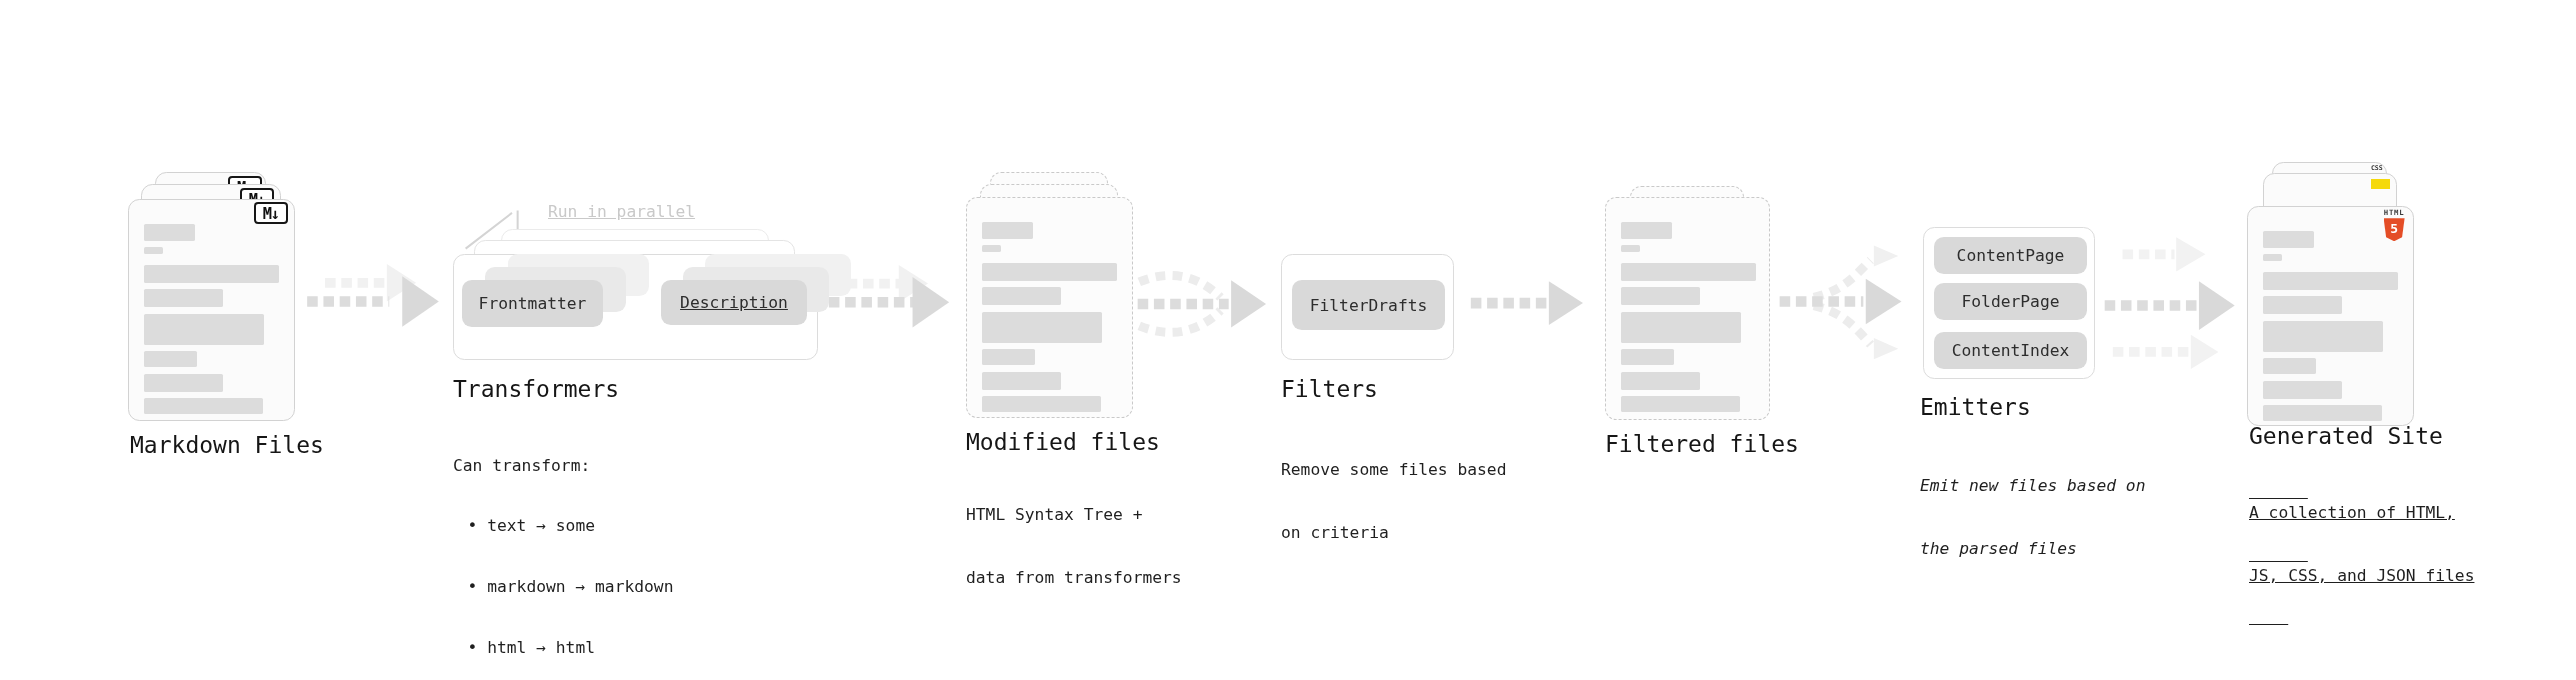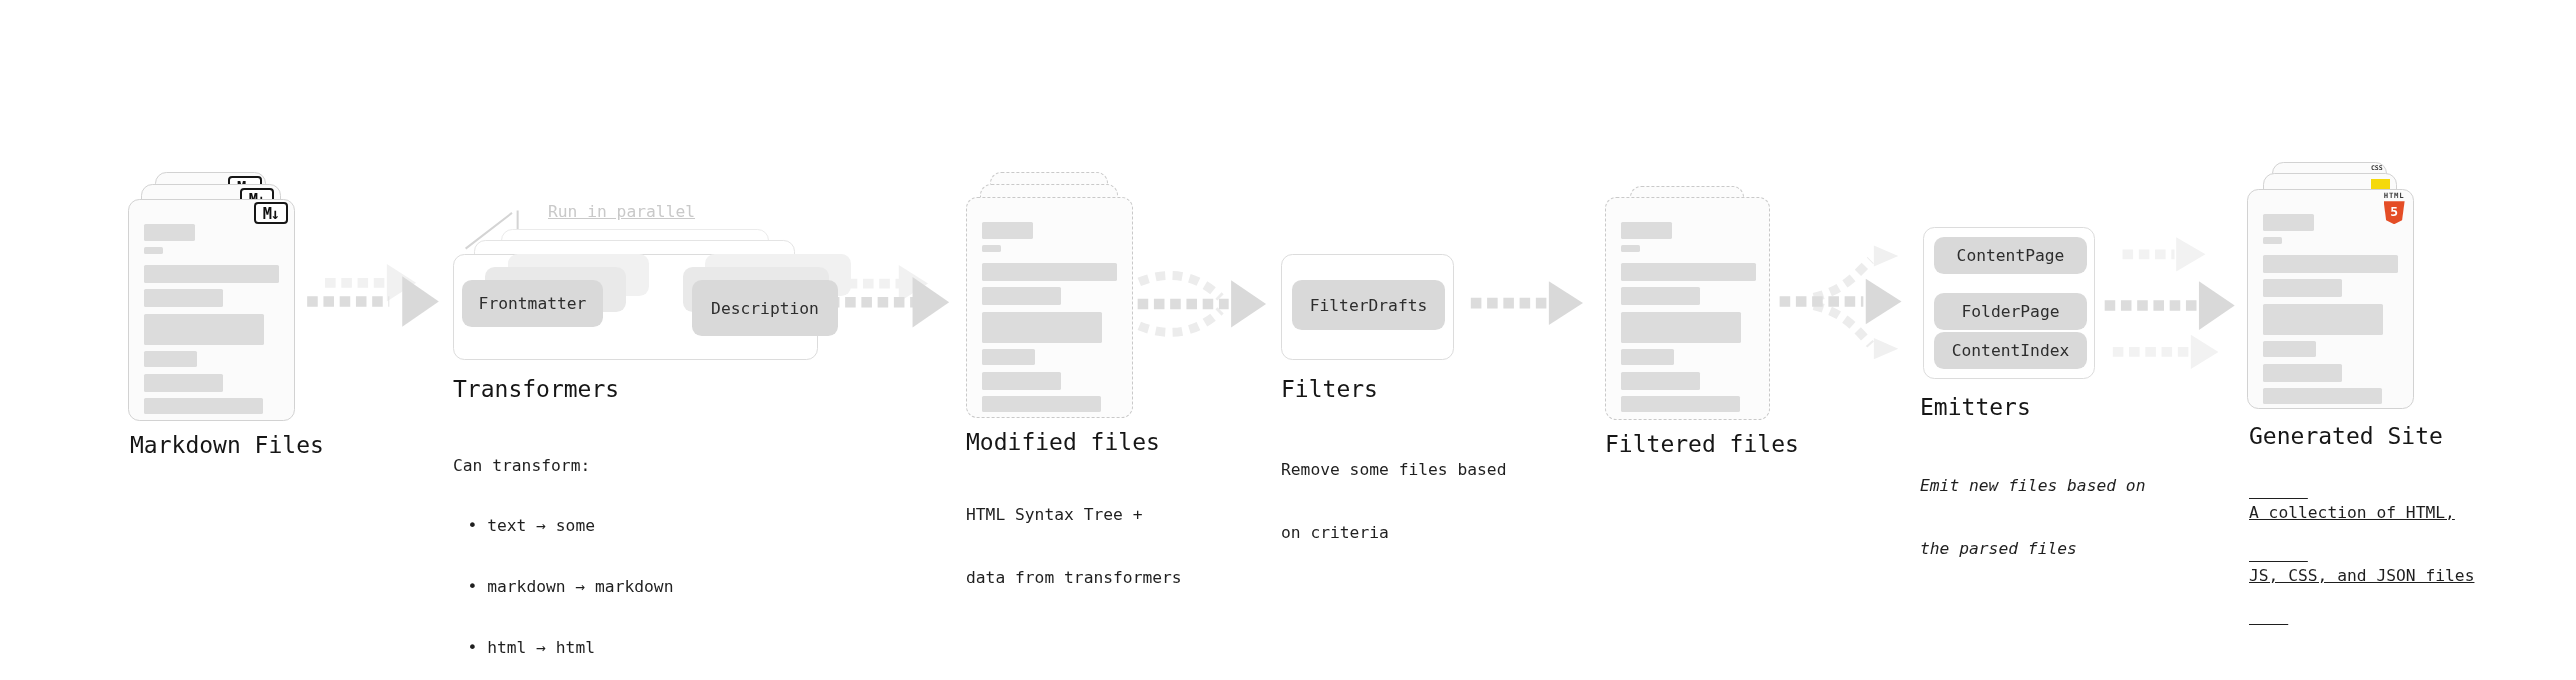--- a/index.html
+++ b/index.html
@@ -130,21 +130,21 @@
     <div class="frame" style="left:501px;top:229px;width:268px;height:106px;border-color:#ebebeb;"></div>
     <div class="frame" style="left:474px;top:240px;width:321px;height:107px;border-color:#e4e4e4;"></div>
     <div class="frame" style="left:453px;top:254px;width:365px;height:106px;"></div>
 
     <div class="pill" style="left:508px;top:254px;width:141px;height:42px;background:#f1f1f1;"></div>
     <div class="pill" style="left:485px;top:267px;width:141px;height:45px;background:#e9e9e9;"></div>
     <div class="pill" style="left:462px;top:280px;width:141px;height:47px;">Frontmatter</div>
 
     <div class="pill" style="left:705px;top:254px;width:146px;height:42px;background:#f1f1f1;"></div>
     <div class="pill" style="left:683px;top:267px;width:146px;height:45px;background:#e9e9e9;"></div>
-    <div class="pill" style="left:692px;top:280px;width:146px;height:56px;">Description</div>
+    <div class="pill" style="left:661px;top:280px;width:146px;height:45px;text-decoration:underline;">Description</div>
 
     <div class="note" style="left:548px;top:202px;text-decoration:underline;">Run in parallel</div>
 
     <div class="stage-label" style="left:453px;top:376px;">Transformers</div>
     <div class="stage-sub" style="left:453px;top:415px;line-height:20.3px;">
       <div>Can transform:</div>
       <div class="bullets" style="padding-left:14.6px;">• text → some</div>
       <div class="bullets" style="padding-left:14.6px;">• markdown → markdown</div>
       <div class="bullets" style="padding-left:14.6px;">• html → html</div>
     </div>
@@ -195,40 +195,40 @@
           <span class="skel" style="left: 14.6px; top: 174px; width: 79px; height: 18px;"></span>
           <span class="skel" style="left: 14.6px; top: 198px; width: 119px; height: 16.3px;"></span>
         </div>
     </div>
     <div class="stage-label" style="left:1605px;top:431px;">Filtered files</div>
   </div>
 
   <div>
     <div class="frame" style="left:1923px;top:227px;width:172px;height:152px;"></div>
     <div class="pill" style="left:1934px;top:237px;width:153px;height:37px;">ContentPage</div>
-    <div class="pill" style="left:1934px;top:293px;width:153px;height:37px;">FolderPage</div>
+    <div class="pill" style="left:1934px;top:283px;width:153px;height:37px;">FolderPage</div>
     <div class="pill" style="left:1934px;top:332px;width:153px;height:37px;">ContentIndex</div>
     <div class="stage-label" style="left:1920px;top:394px;">Emitters</div>
     <div class="stage-sub" style="left:1920px;top:433px;font-style:italic;">
       <div>Emit new files based on</div>
       <div>the parsed files</div>
     </div>
   </div>
 
   <div>
     <div class="doc-card" style="left:2272px;top:162px;width:115px;height:220px;">
       <div class="css-badge" style="right:3.3px;top:2.4px;">
         <div class="css-word">CSS</div>
         <div class="css-bar"></div>
       </div>
     </div>
     <div class="doc-card" style="left:2263px;top:173px;width:134px;height:220px;">
       <div class="js-badge" style="right:6.5px;top:4.9px;"></div>
     </div>
-    <div class="doc-card" style="left:2247px;top:189px;width:167px;height:220px;">
+    <div class="doc-card" style="left:2247px;top:206px;width:167px;height:220px;">
       <div class="html5-badge" style="right:4.9px;top:2.4px;">
         <div class="html5-word">HTML</div>
         <div class="html5-shield">5</div>
       </div>
       <div class="doc-skeleton">
           <span class="skel" style="left: 14.6px; top: 24.4px; width: 51px; height: 16.3px;"></span>
           <span class="skel" style="left: 14.6px; top: 47px; width: 19.5px; height: 6.5px;"></span>
           <span class="skel" style="left: 14.6px; top: 65px; width: 135px; height: 18px;"></span>
           <span class="skel" style="left: 14.6px; top: 89px; width: 79px; height: 18px;"></span>
           <span class="skel" style="left: 14.6px; top: 114px; width: 120px; height: 31px;"></span>

